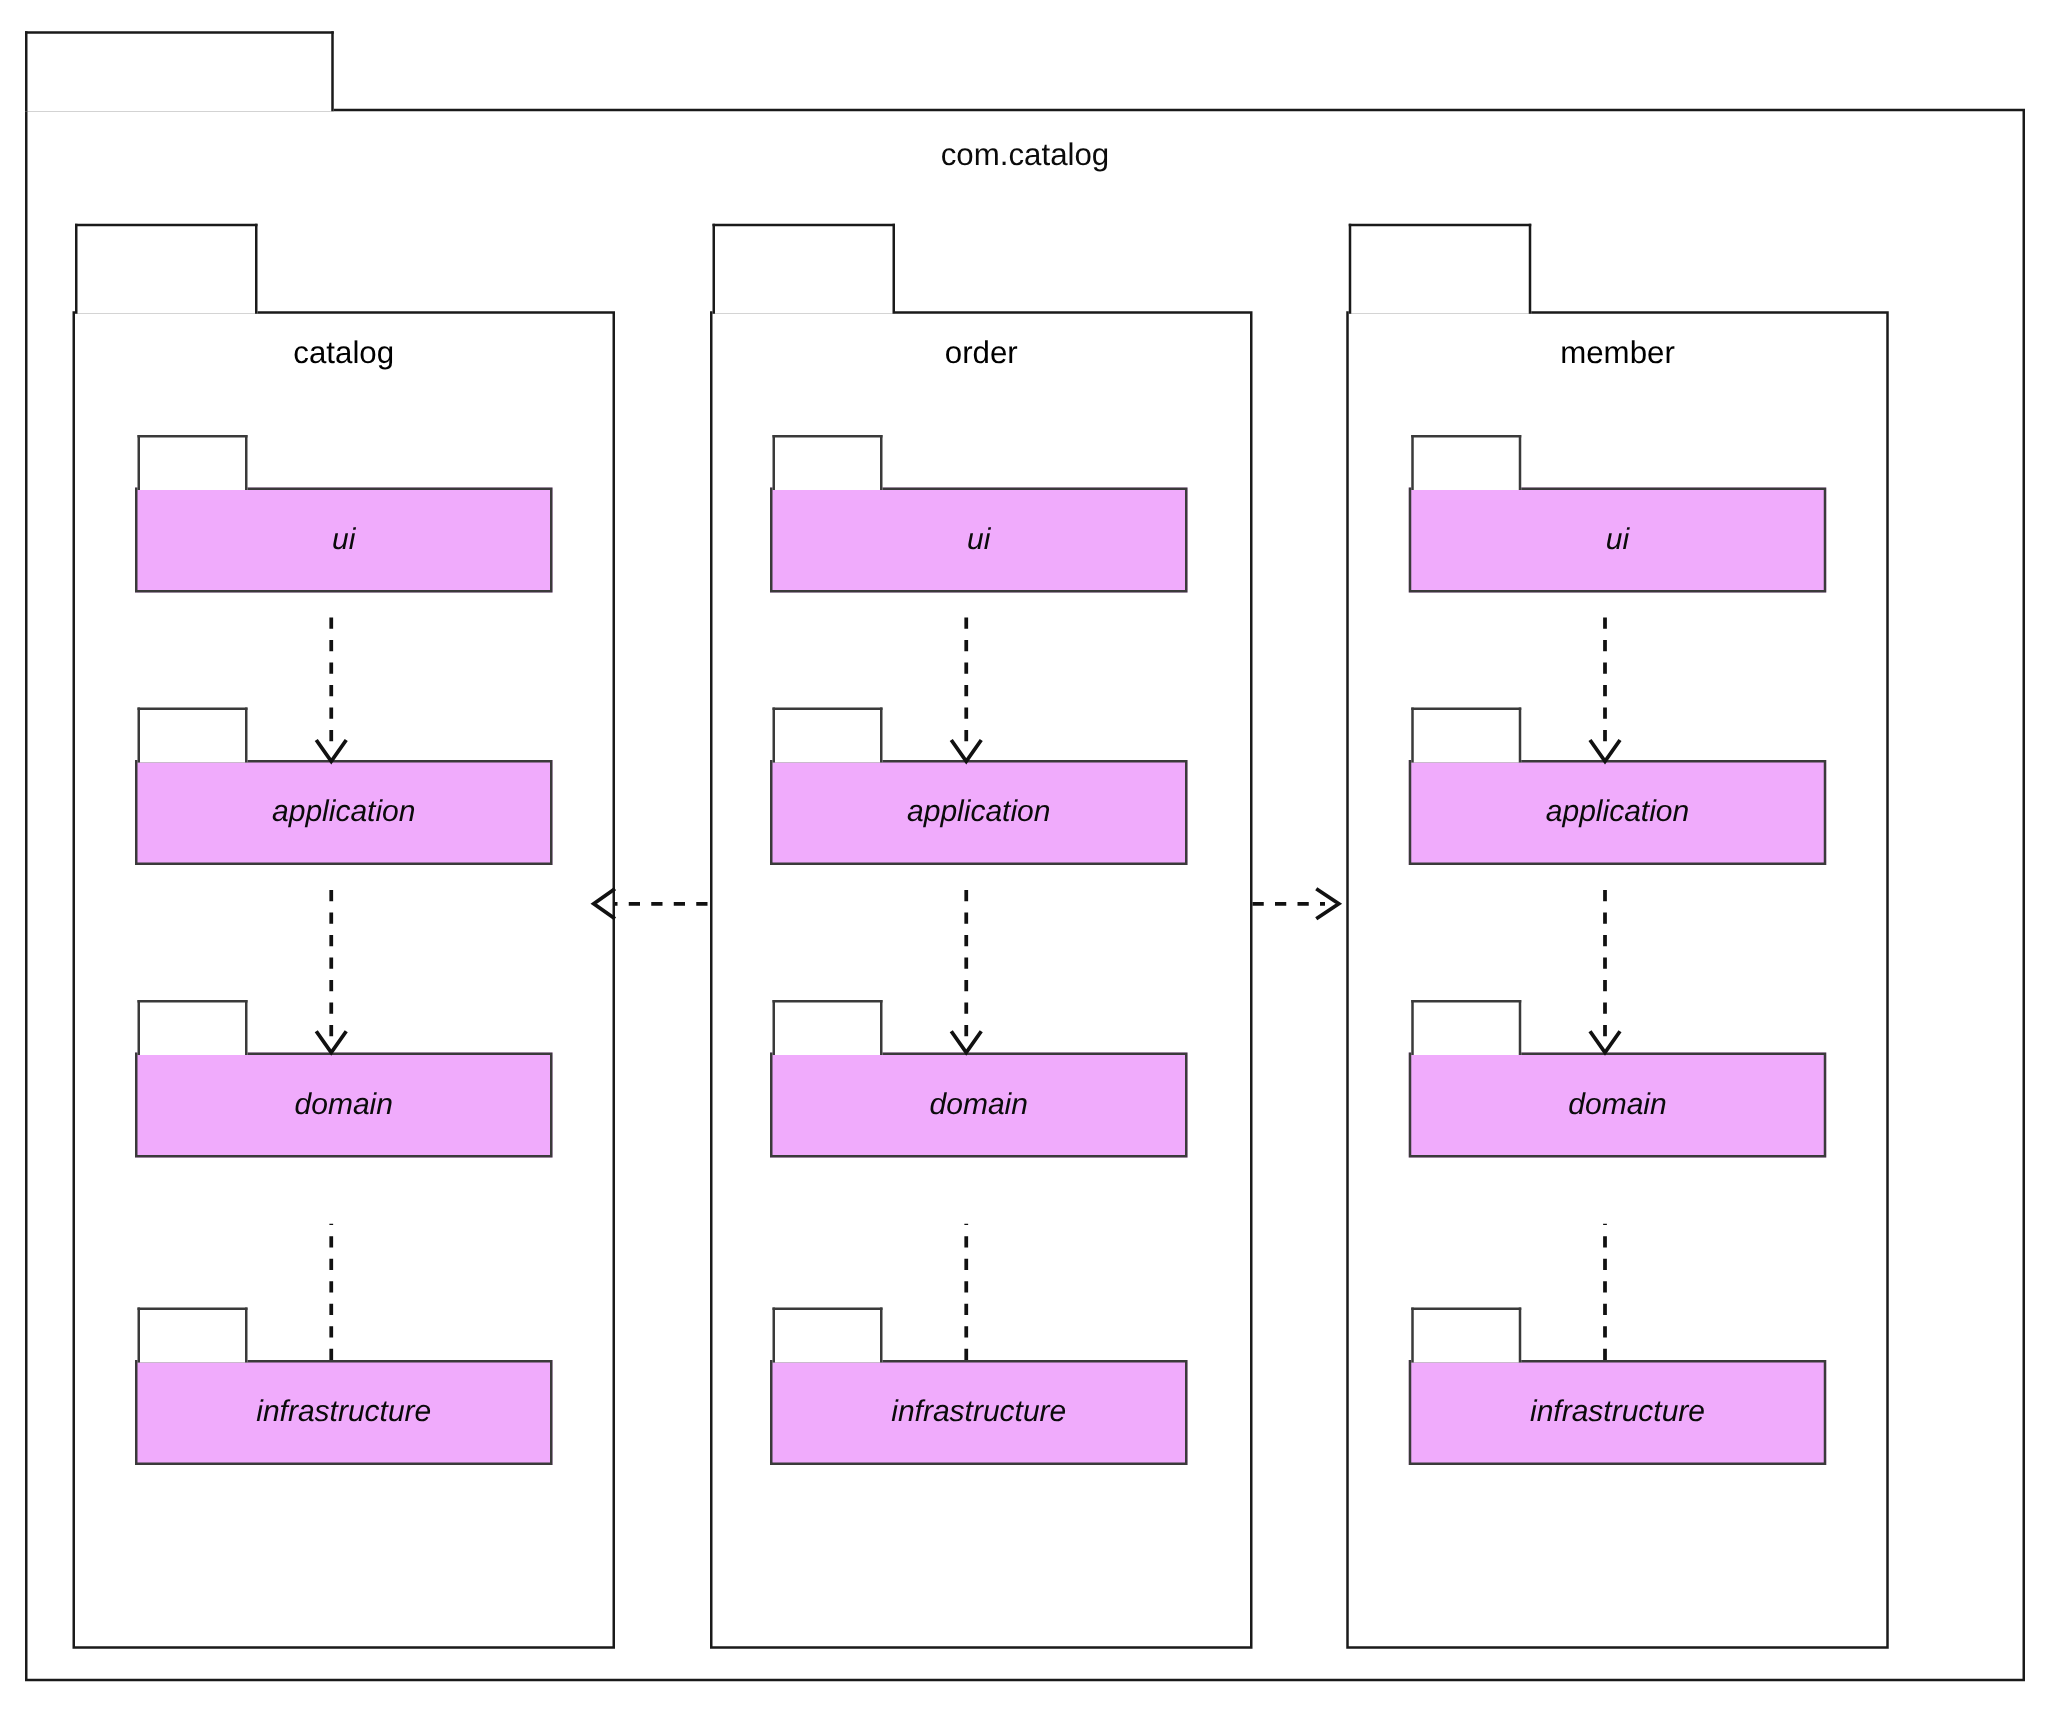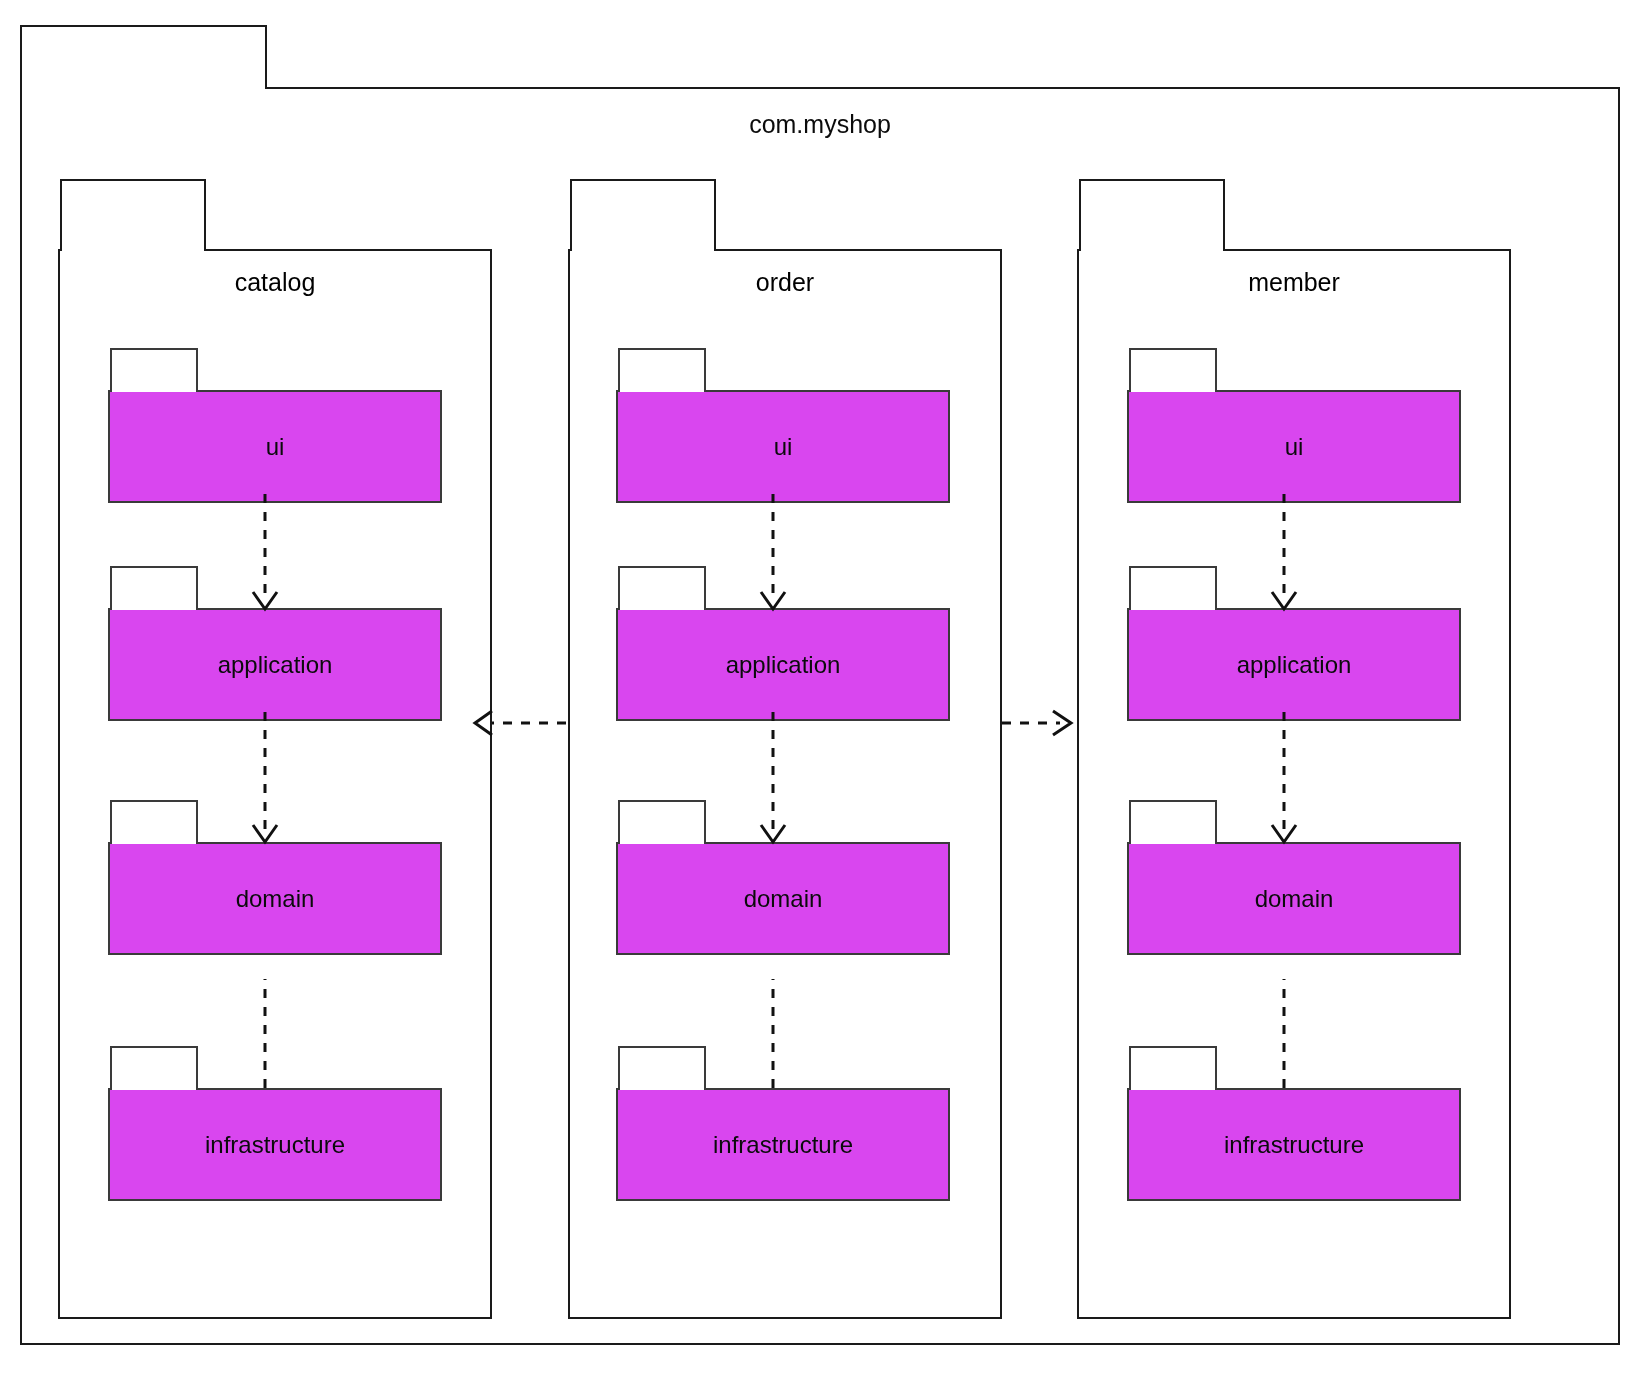--- a/index.html
+++ b/index.html
@@ -61,24 +61,24 @@
     text-align: center;
     font-size: 25px;
     color: #000000;
     z-index: 6;
   }
 
   
   .leaf-tab  { position:absolute; width: 88px; height: 44px;
                border: 2px solid #3a3a3a; border-bottom: none;
                background:#fff; box-sizing:border-box; z-index: 4; }
-  .leaf-body { position:absolute; width: 334px; height: 113px;
-               border: 2px solid #3a3a3a; background:#d946ef;
+  .leaf-body { position:absolute; width: 334px; height: 84px;
+               border: 2px solid #3a3a3a; background:#f0abfc;
                box-sizing:border-box; z-index: 3;
-               display:flex; align-items:center; justify-content:center; }
+               display:flex; align-items:center; justify-content:center;font-style:italic; }
   .leaf-label {
     font-size: 24px;
     color: #0b0b0b;
     user-select: none;
   }
 
   
   .conn {
     position: absolute;
     z-index: 5;
@@ -103,21 +103,21 @@
     fill: #ffffff;
   }
 </style>
 </head>
 <body>
 
 <div id="canvas">
 
   <div class="pkg-tab outer-tab"></div>
   <div class="pkg-body outer-body"></div>
-  <div class="outer-title">com.myshop</div>
+  <div class="outer-title">com.catalog</div>
 
   <div class="pkg-tab mod-tab" style="left:60px"></div>
   <div class="pkg-body mod-body" style="left:58px"></div>
   <div class="mod-title" style="left:58px">catalog</div>
 
   <div class="leaf-tab" style="left:110px; top:348px;"></div>
   <div class="leaf-body" style="left:108px; top:390px;">
     <span class="leaf-label">ui</span>
   </div>
 

